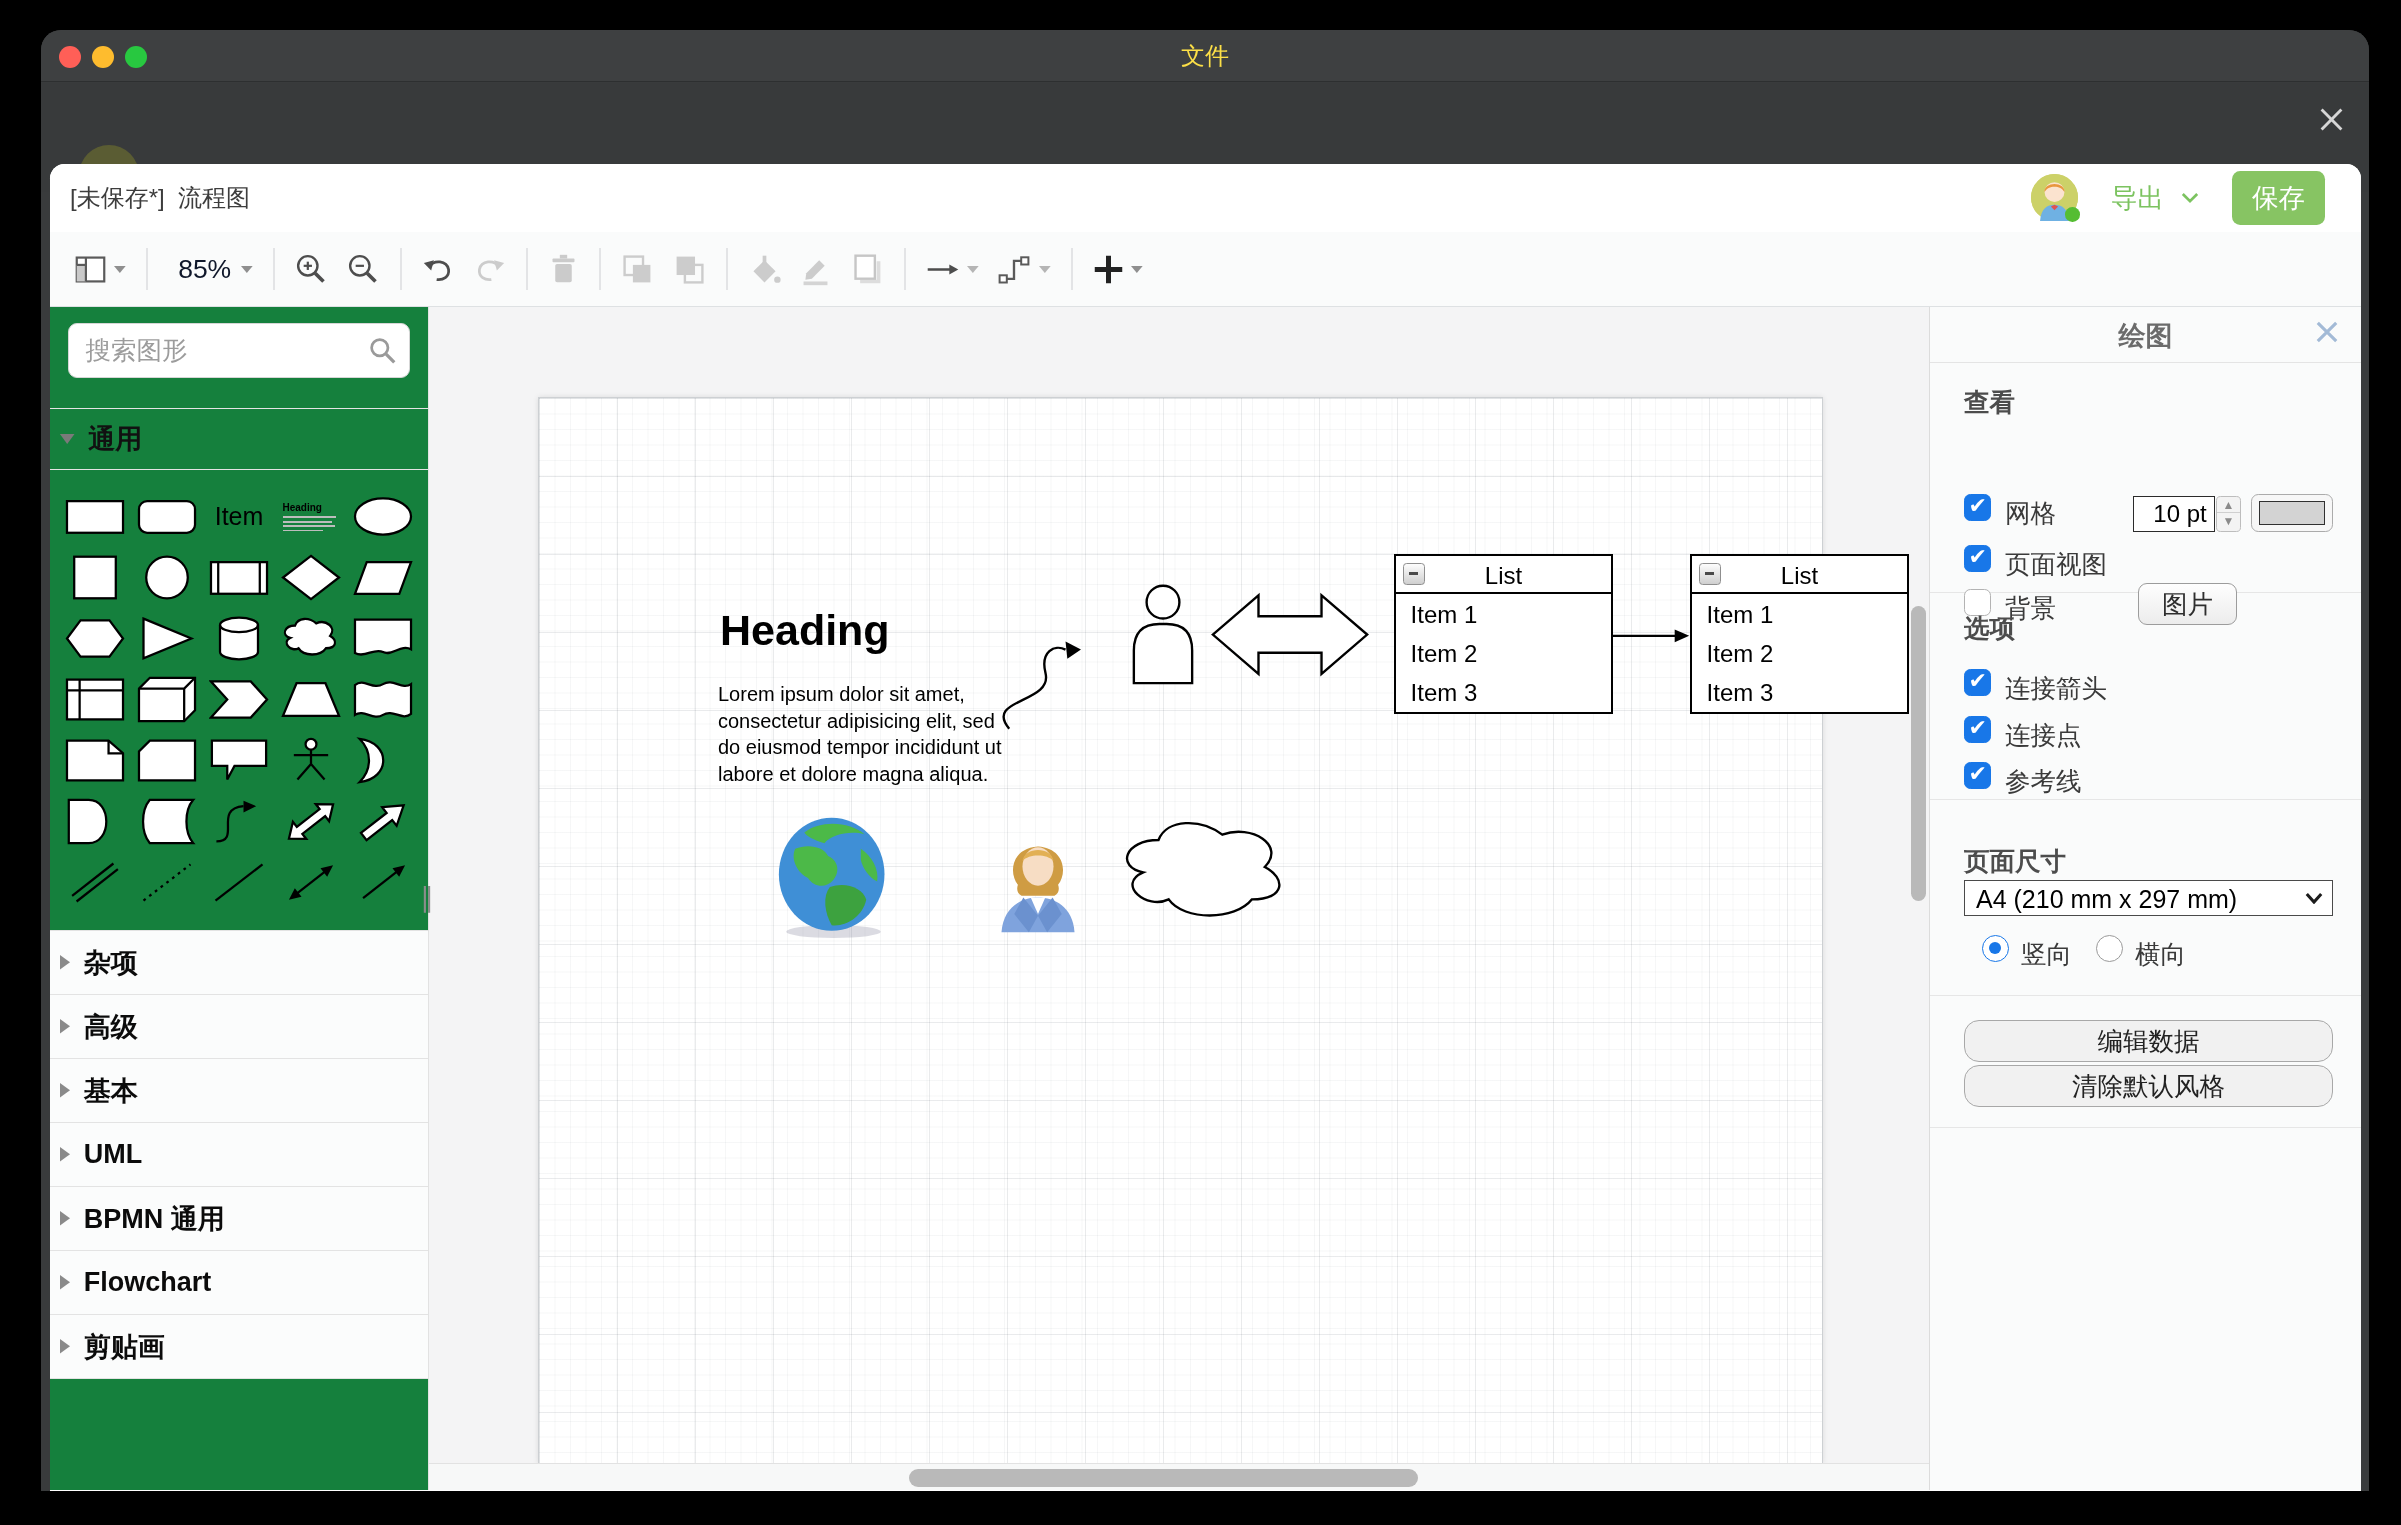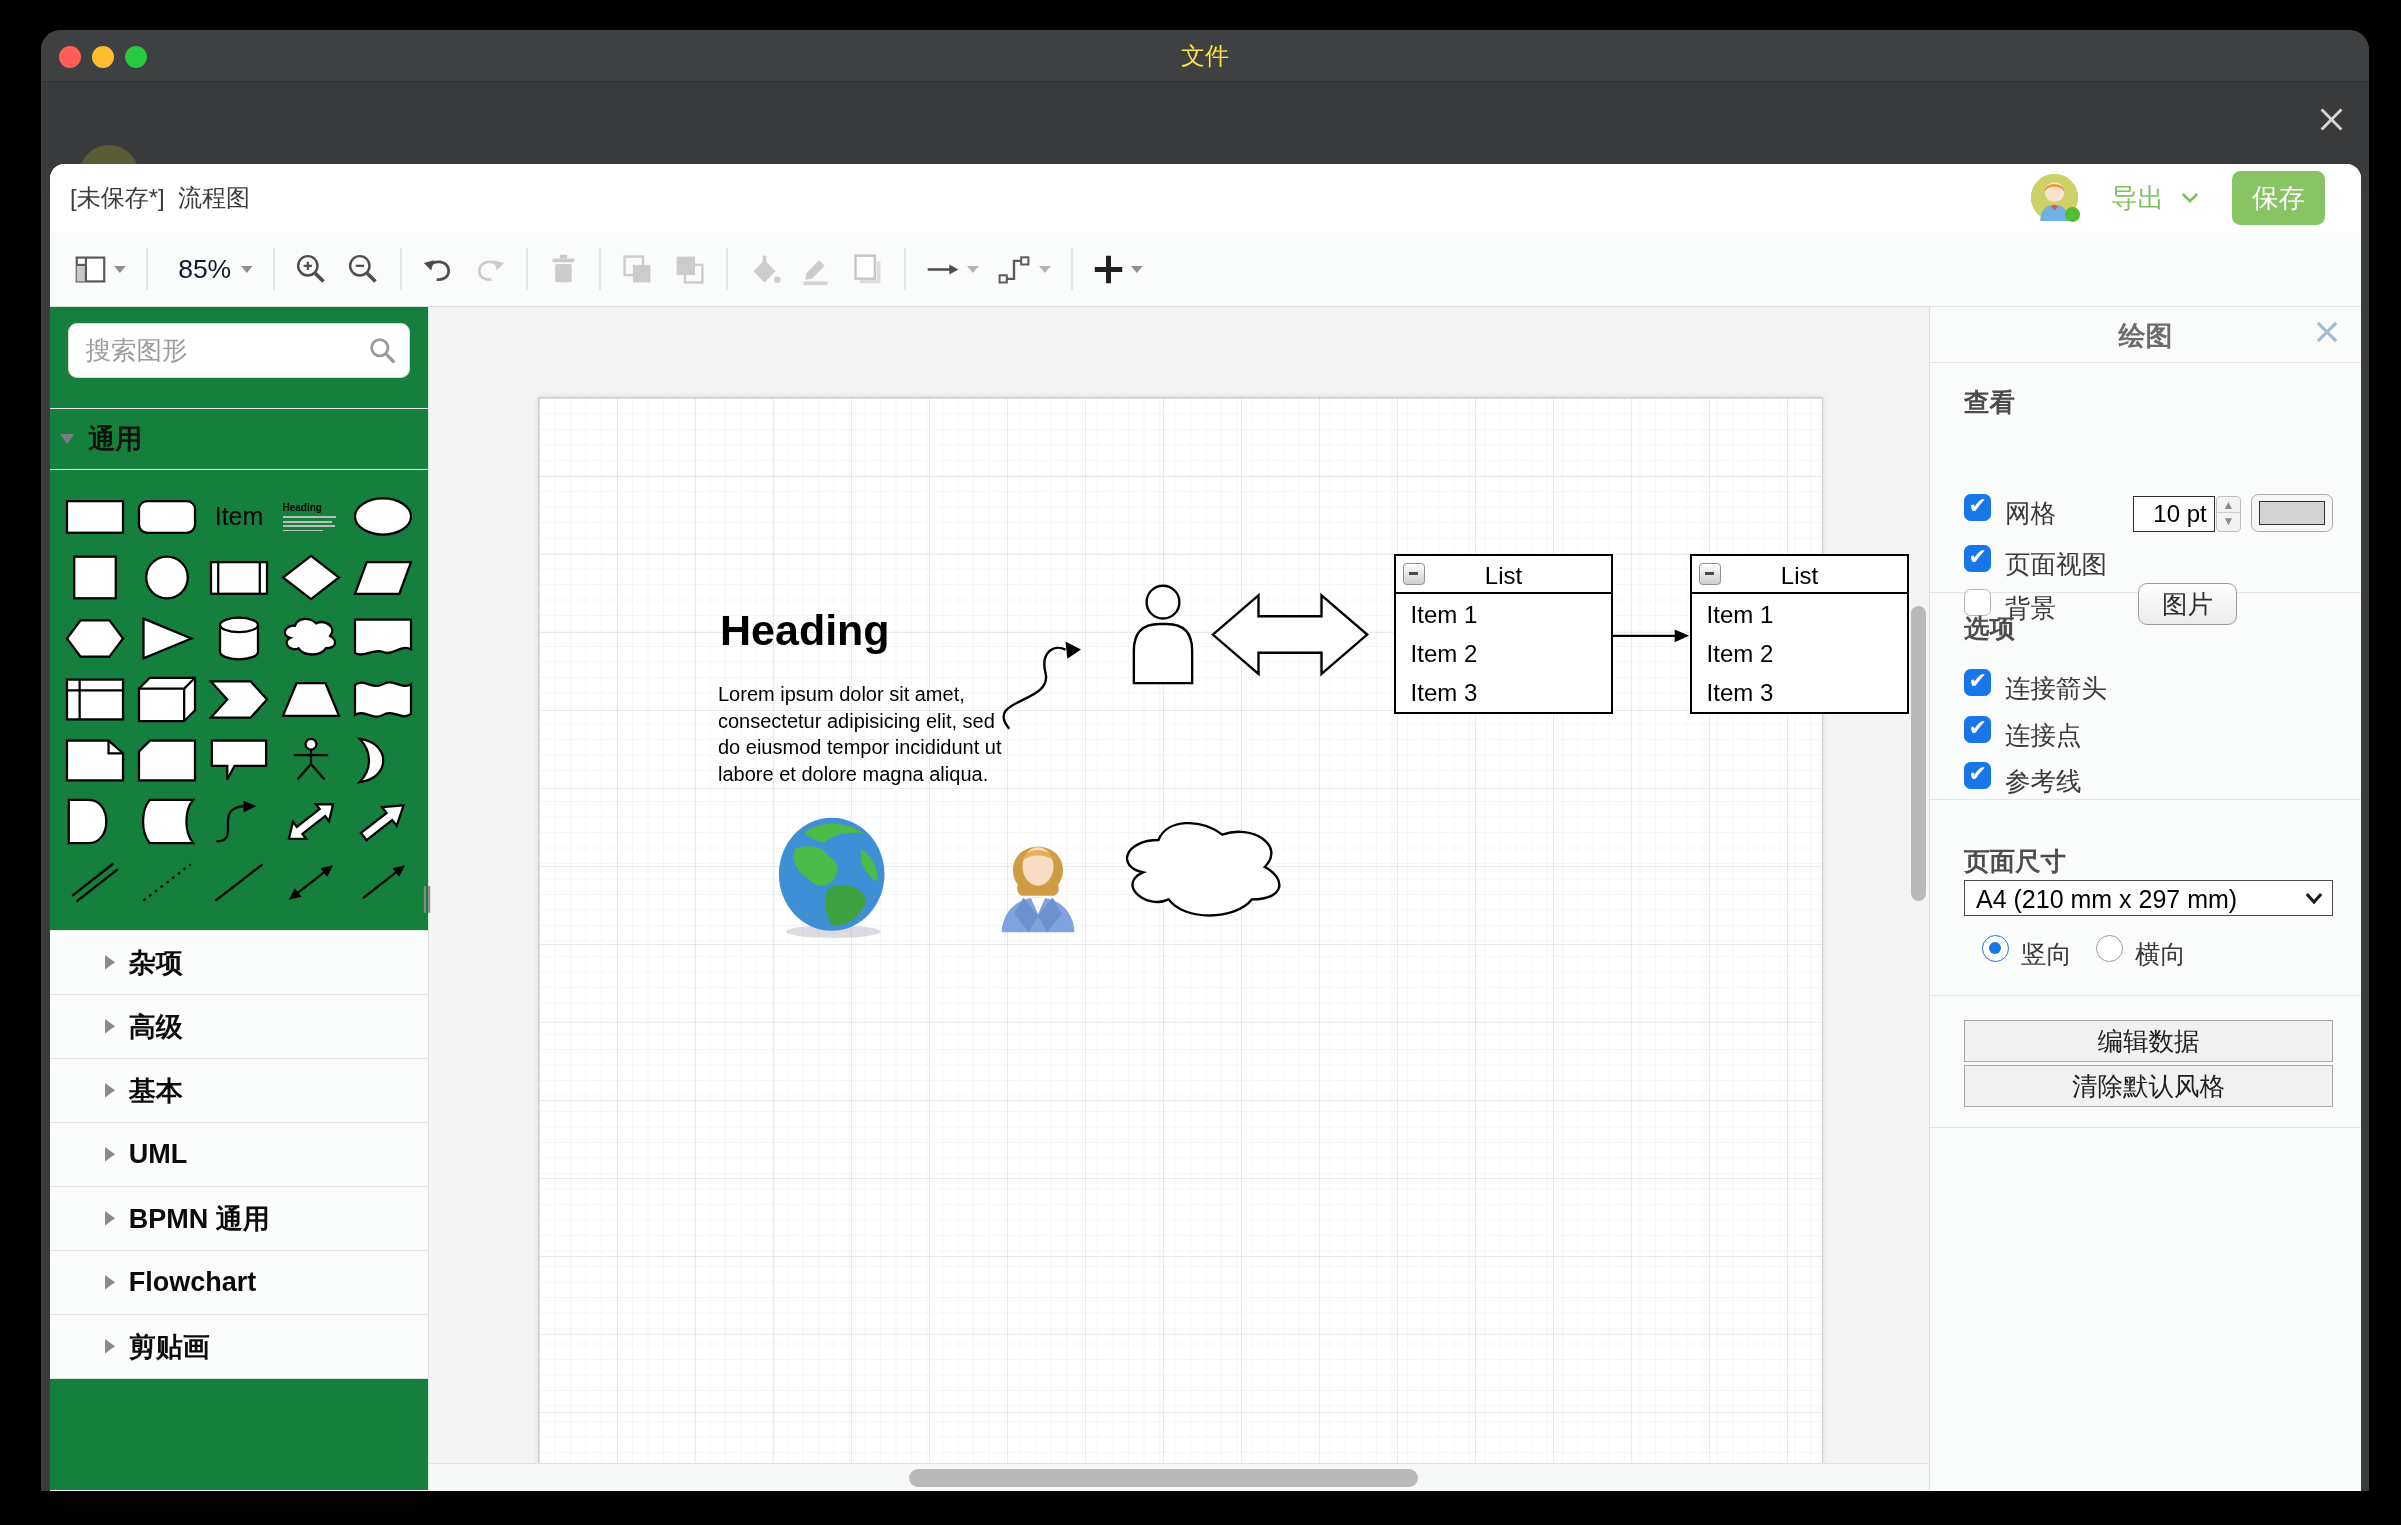--- a/index.html
+++ b/index.html
@@ -44,21 +44,21 @@
   .sb-group-hdr .tri, .sb-section .tri { margin:0 12.8px 0 9px; }
   .sb-group-hdr b { font-size:27px; color:#111; }
   .shape-grid { position:absolute; left:9px; top:179px; width:360px; display:grid; grid-template-columns:repeat(5,72px); grid-auto-rows:61px; }
   .shape-cell { display:flex; align-items:center; justify-content:center; cursor:pointer; }
   .shape-cell svg { display:block; }
   .text-shape { font-size:25px; color:#000; }
   .textbox-prev { width:57px; }
   .textbox-prev .tb-h { font-size:10px; font-weight:bold; color:#000; line-height:12px; }
   .tb-line { height:1.8px; background:#bdbdbd; margin-top:2.7px; }
   .sb-sections { position:absolute; left:0; top:623px; width:100%; }
-  .sb-section { height:64px; border-top:0.9px solid #e3e3e3; display:flex; align-items:center; cursor:pointer; background:#fbfcfc;padding-left:45px; }
+  .sb-section { height:64px; border-top:0.9px solid #e3e3e3; display:flex; align-items:center; cursor:pointer; background:#fbfcfc; }
   .sb-section b { font-size:27px; color:#0b0b0b; font-weight:bold; }
   .sb-sections .last-line { height:0.9px; background:#e3e3e3; }
   .collapse-handle { position:absolute; left:370px; top:575px; color:#8c8c8c; font-size:27px; z-index:5; cursor:col-resize; }
 
   
   .canvas { position:relative; flex:1 1 auto; height:100%; background:#f4f4f5; overflow:hidden; }
   .page { position:absolute; left:109px; top:90px; width:1285px; height:1067px; background:#fff; border:0.9px solid #cdd0d3; box-shadow:0 0 5.5px rgba(0,0,0,0.10);
     background-image:
       linear-gradient(rgba(90,100,110,0.13) 0.9px, transparent 0.9px),
       linear-gradient(90deg, rgba(90,100,110,0.13) 0.9px, transparent 0.9px),
@@ -95,21 +95,21 @@
   .stepper div:first-child { border-bottom:0.9px solid #cfcfcf; }
   .swatch { position:absolute; left:321px; top:131px; width:82px; height:38px; border:1.8px solid #ababab; border-radius:7.3px; background:#f7f7f7; cursor:pointer; }
   .swatch::after { content:""; position:absolute; left:7.3px; top:6.4px; right:7.3px; bottom:6.4px; background:#d3d3d3; border:1.8px solid #303030; }
   .img-btn { position:absolute; left:208px; top:220px; width:99px; height:42px; border:1.8px solid #9c9c9c; border-radius:9px; background:linear-gradient(#fefefe,#ececec); font-size:25.5px; color:#2e2e2e; cursor:pointer; }
   .sel { position:absolute; left:34px; top:80px; width:369px; height:36px; border:1.8px solid #4a4a4a; background:#fff; cursor:pointer; }
   .sel .sv { position:absolute; left:11px; top:3.6px; font-size:25px; color:#000; }
   .sel svg { position:absolute; right:9px; top:11px; }
   .radio { position:absolute; width:27px; height:27px; border-radius:50%; border:1.8px solid #9a9a9a; background:#fff; cursor:pointer; }
   .radio.on { border-color:#1877e8; }
   .radio.on::after { content:""; position:absolute; left:5.5px; top:5.5px; width:12.8px; height:12.8px; border-radius:50%; background:#1877e8; }
-  .p-btn { position:absolute; left:34px; width:369px; height:42px; border:1.8px solid #a8a8a8; border-radius:0; background:#f1f1f1; font-size:25.5px; color:#222; cursor:pointer; }
+  .p-btn { position:absolute; left:34px; width:369px; height:42px; border:1.8px solid #a8a8a8; border-radius:15px; background:#f1f1f1; font-size:25.5px; color:#222; cursor:pointer; }
 </style>
 </head>
 <body>
 
 <div class="window">
   <div class="titlebar">
     <div class="tl" style="left:18px;background:#ff5f57"></div>
     <div class="tl" style="left:51px;background:#febc2e"></div>
     <div class="tl" style="left:84px;background:#28c840"></div>
     <div class="titlebar-title">文件</div>

